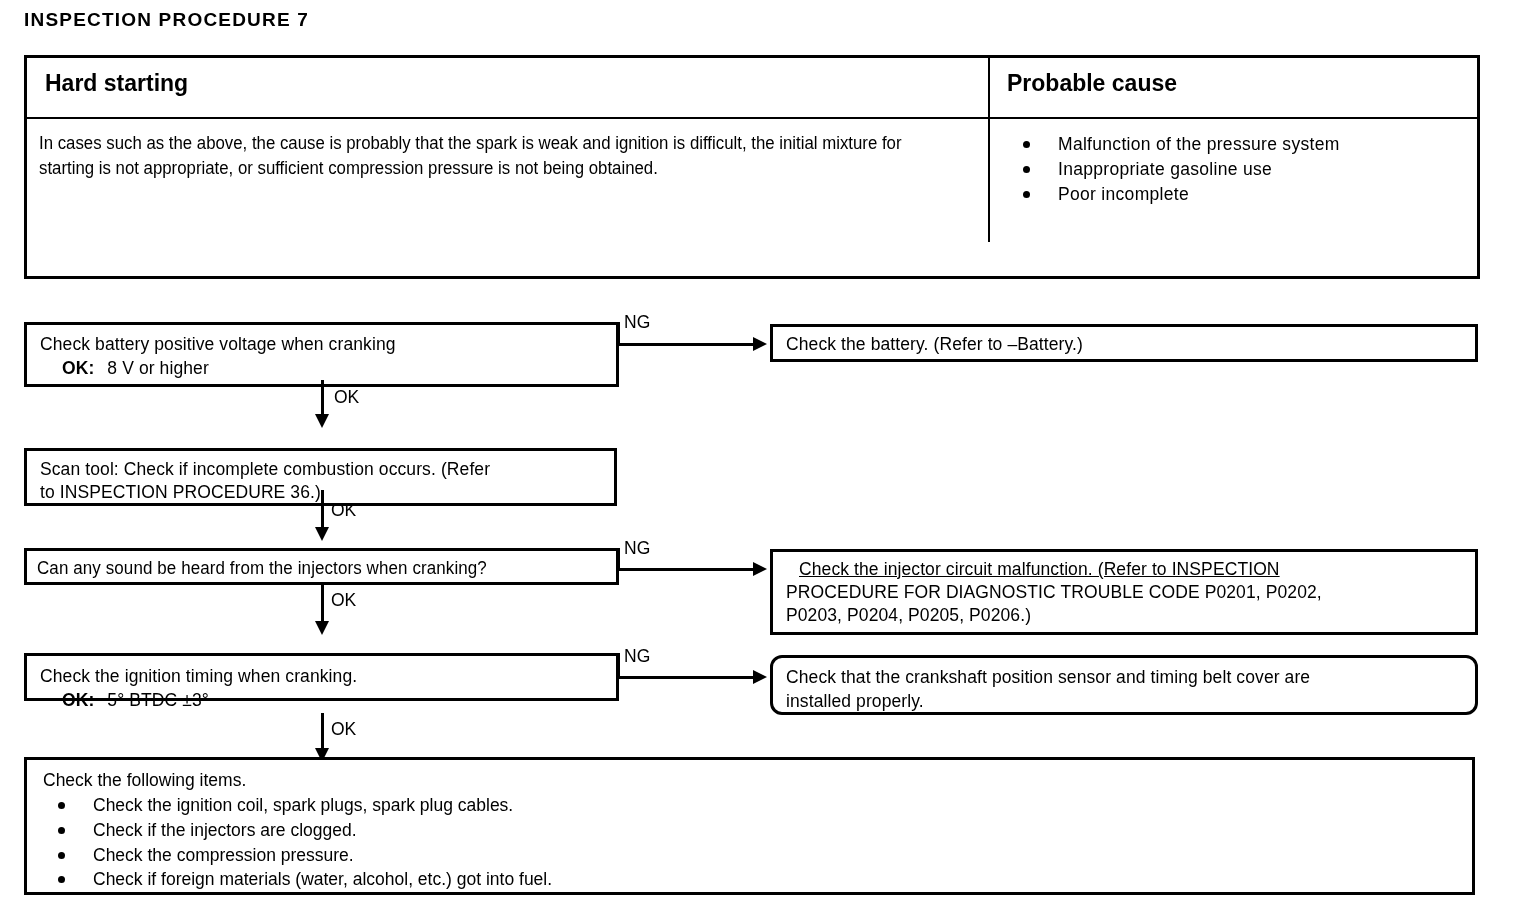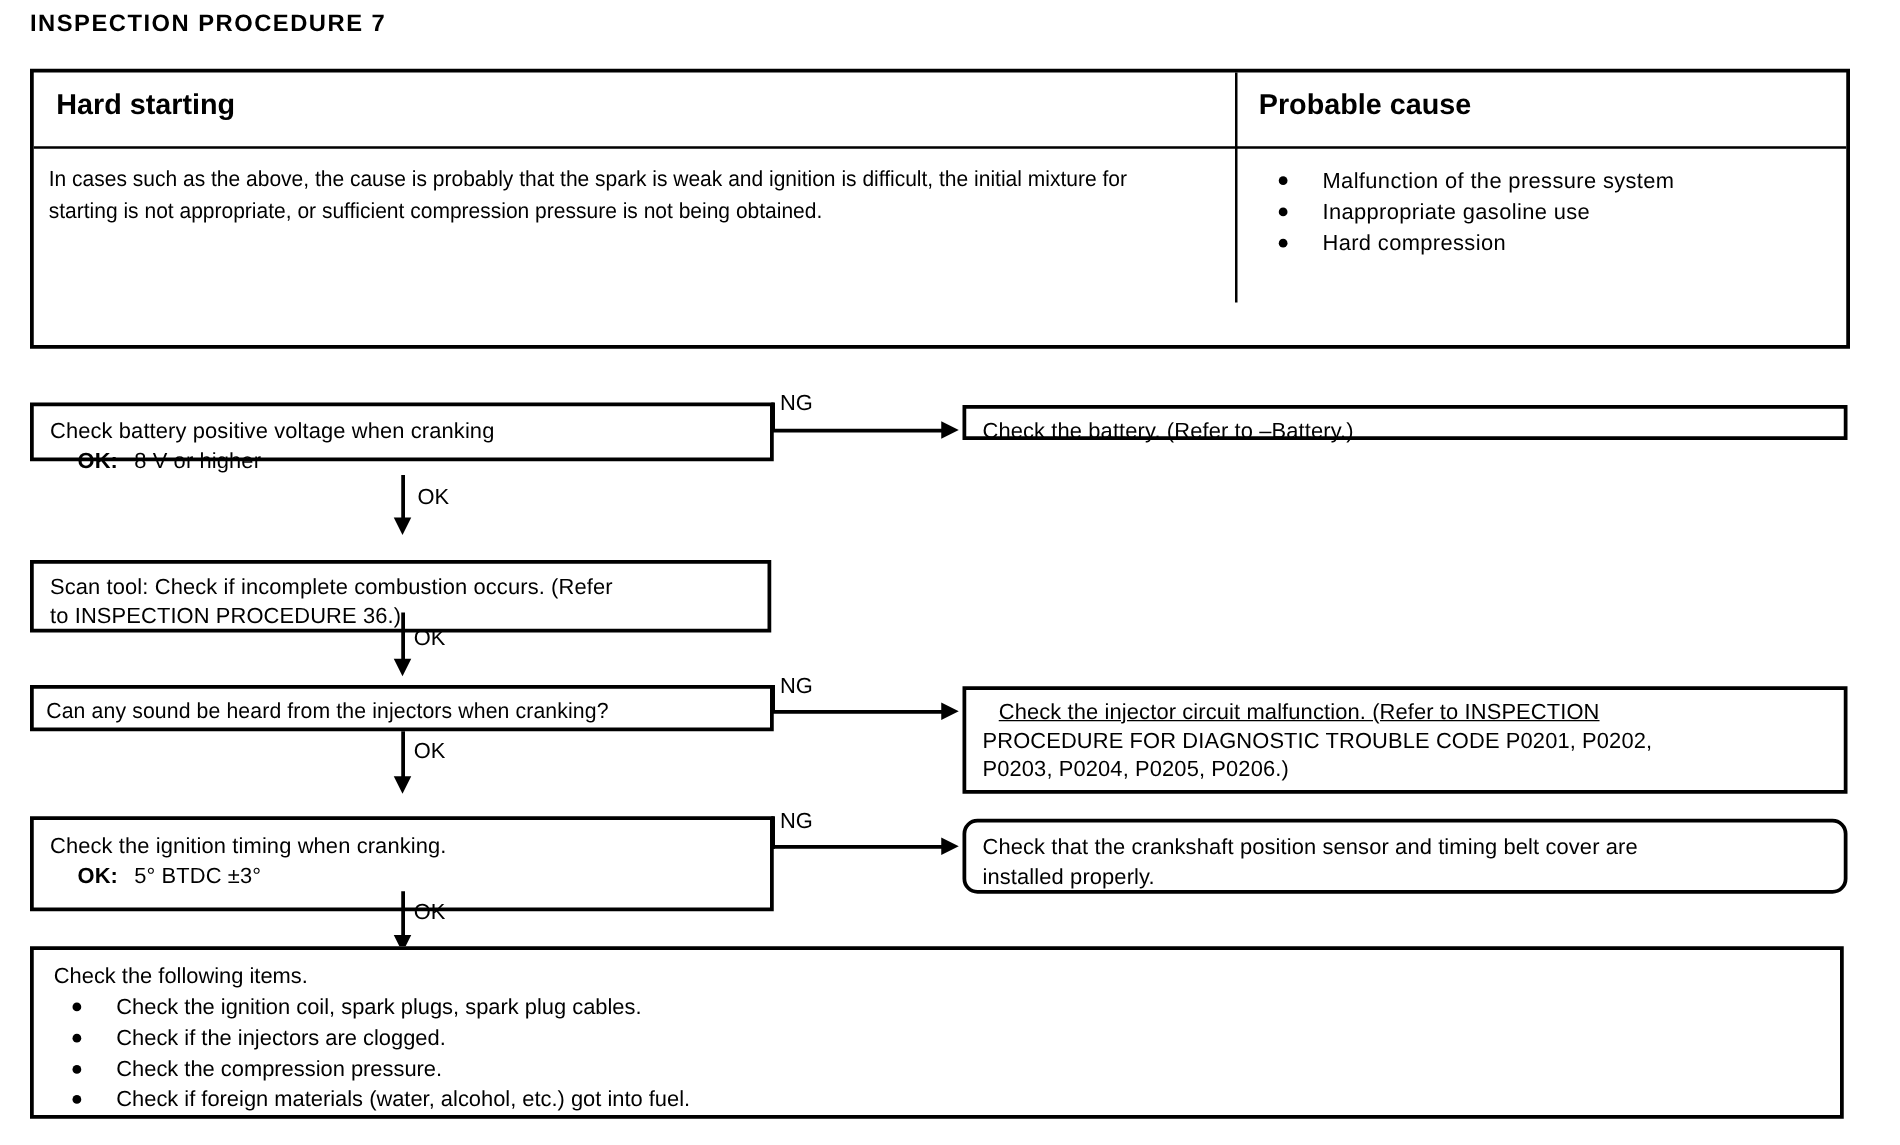--- a/index.html
+++ b/index.html
@@ -214,40 +214,40 @@
 
   <div class="tbl-head-cell" id="symptom-head">Hard starting</div>
 
   <div class="tbl-head-cell" id="cause-head">Probable cause</div>
 
   <div id="symptom-body">In cases such as the above, the cause is probably that the spark is weak and ignition is difficult, the initial mixture for starting is not appropriate, or sufficient compression pressure is not being obtained.</div>
 
   <ul id="cause-list">
     <li>Malfunction of the pressure system</li>
     <li>Inappropriate gasoline use</li>
-    <li>Hard compression</li>
+    <li>Poor incomplete</li>
   </ul>
 </div>
 
 <div id="flowchart">
 
-  <div class="fbox" style="left:24px; top:322px; width:595px; height:47px;">
+  <div class="fbox" style="left:24px; top:322px; width:595px; height:65px;">
     <div class="ftext" style="left:13px; top:7px;">Check battery positive voltage when cranking</div>
     <div class="ftext" style="left:13px; top:31px;">
       <span class="ok-indent ok-label-line">OK:</span>
       <span style="padding-left:8px;">8 V or higher</span>
     </div>
   </div>
 
   <div class="vline" style="left:617px; top:322px; height:23px;"></div>
   <div class="hline" style="left:617px; top:343px; width:140px;"></div>
   <div class="arrow-right" style="left:753px; top:337px;"></div>
   <div class="conn-label" style="left:624px; top:313px;">NG</div>
 
-  <div class="fbox" style="left:770px; top:324px; width:708px; height:28px;">
+  <div class="fbox" style="left:770px; top:324px; width:708px; height:38px;">
     <div class="ftext" style="left:13px; top:5px;">Check the battery. (Refer to –Battery.)</div>
   </div>
 
   <div class="vline" style="left:321px; top:380px; height:40px;"></div>
   <div class="arrow-down" style="left:315px; top:414px;"></div>
   <div class="conn-label" style="left:334px; top:388px;">OK</div>
 
   <div class="fbox" style="left:24px; top:448px; width:593px; height:58px;">
     <div class="ftext" style="left:13px; top:6px;">Scan tool: Check if incomplete combustion occurs. (Refer</div>
     <div class="ftext" style="left:13px; top:29px;">to INSPECTION PROCEDURE 36.)</div>
@@ -269,21 +269,21 @@
   <div class="fbox" style="left:770px; top:549px; width:708px; height:86px;">
     <div class="ftext" style="left:26px; top:5px;text-decoration:underline;">Check the injector circuit malfunction. (Refer to INSPECTION</div>
     <div class="ftext" style="left:13px; top:28px;">PROCEDURE FOR DIAGNOSTIC TROUBLE CODE P0201, P0202,</div>
     <div class="ftext" style="left:13px; top:51px;">P0203, P0204, P0205, P0206.)</div>
   </div>
 
   <div class="vline" style="left:321px; top:585px; height:42px;"></div>
   <div class="arrow-down" style="left:315px; top:621px;"></div>
   <div class="conn-label" style="left:331px; top:591px;">OK</div>
 
-  <div class="fbox" style="left:24px; top:653px; width:595px; height:76px;">
+  <div class="fbox" style="left:24px; top:653px; width:595px; height:48px;">
     <div class="ftext" style="left:13px; top:8px;">Check the ignition timing when cranking.</div>
     <div class="ftext" style="left:13px; top:32px;">
       <span class="ok-indent ok-label-line">OK:</span>
       <span style="padding-left:8px;">5° BTDC ±3°</span>
     </div>
   </div>
 
   <div class="vline" style="left:617px; top:653px; height:26px;"></div>
   <div class="hline" style="left:617px; top:676px; width:140px;"></div>
   <div class="arrow-right" style="left:753px; top:670px;"></div>

